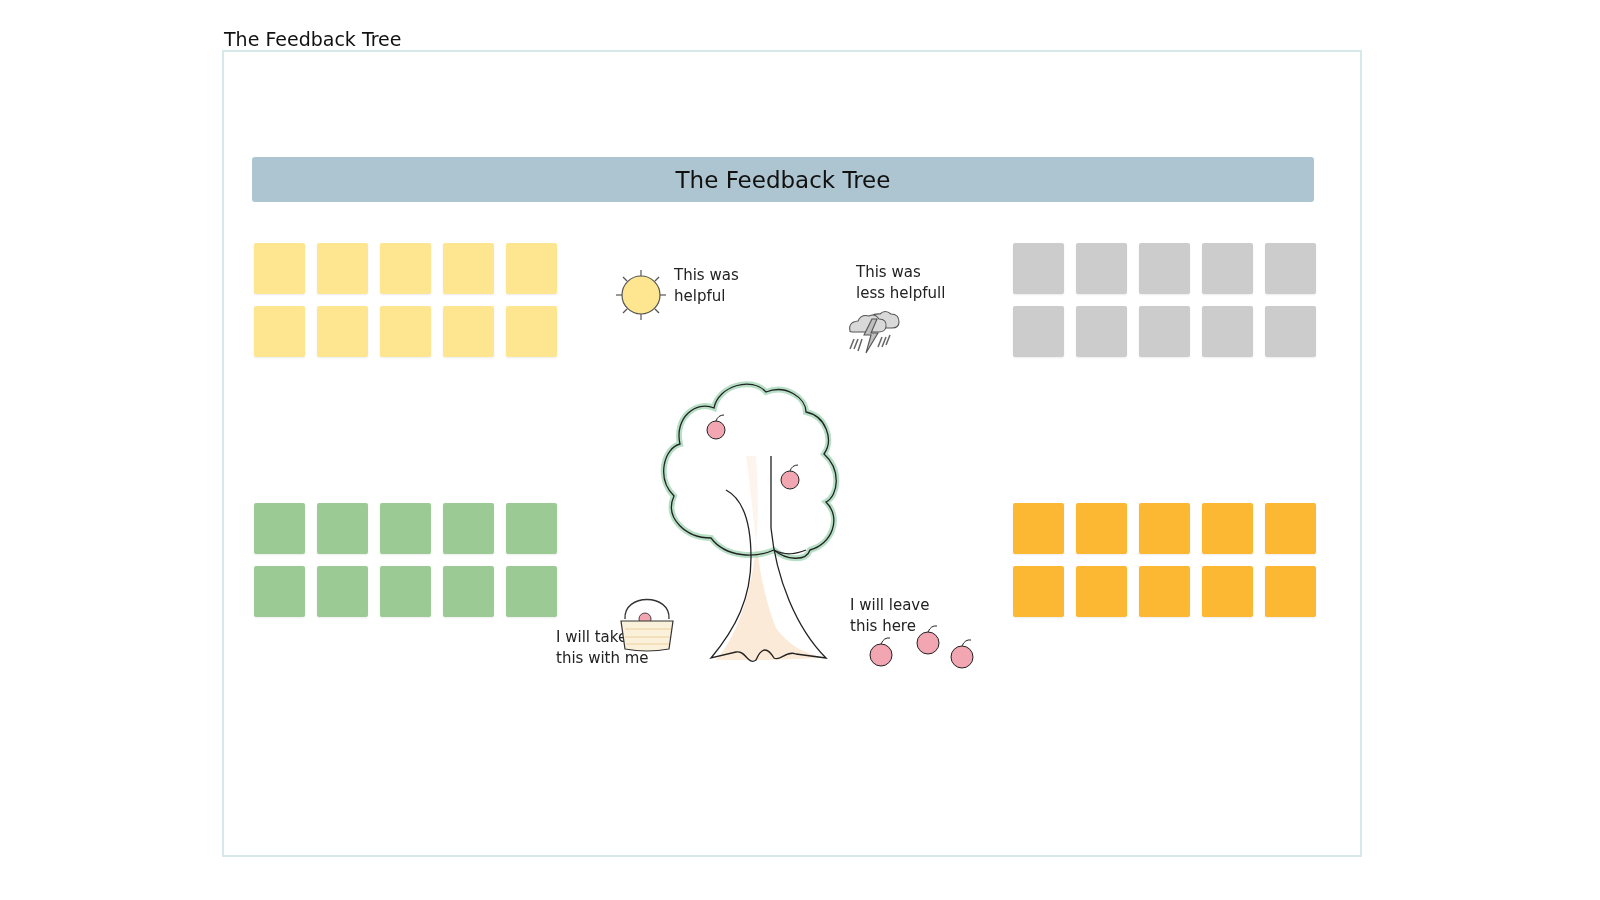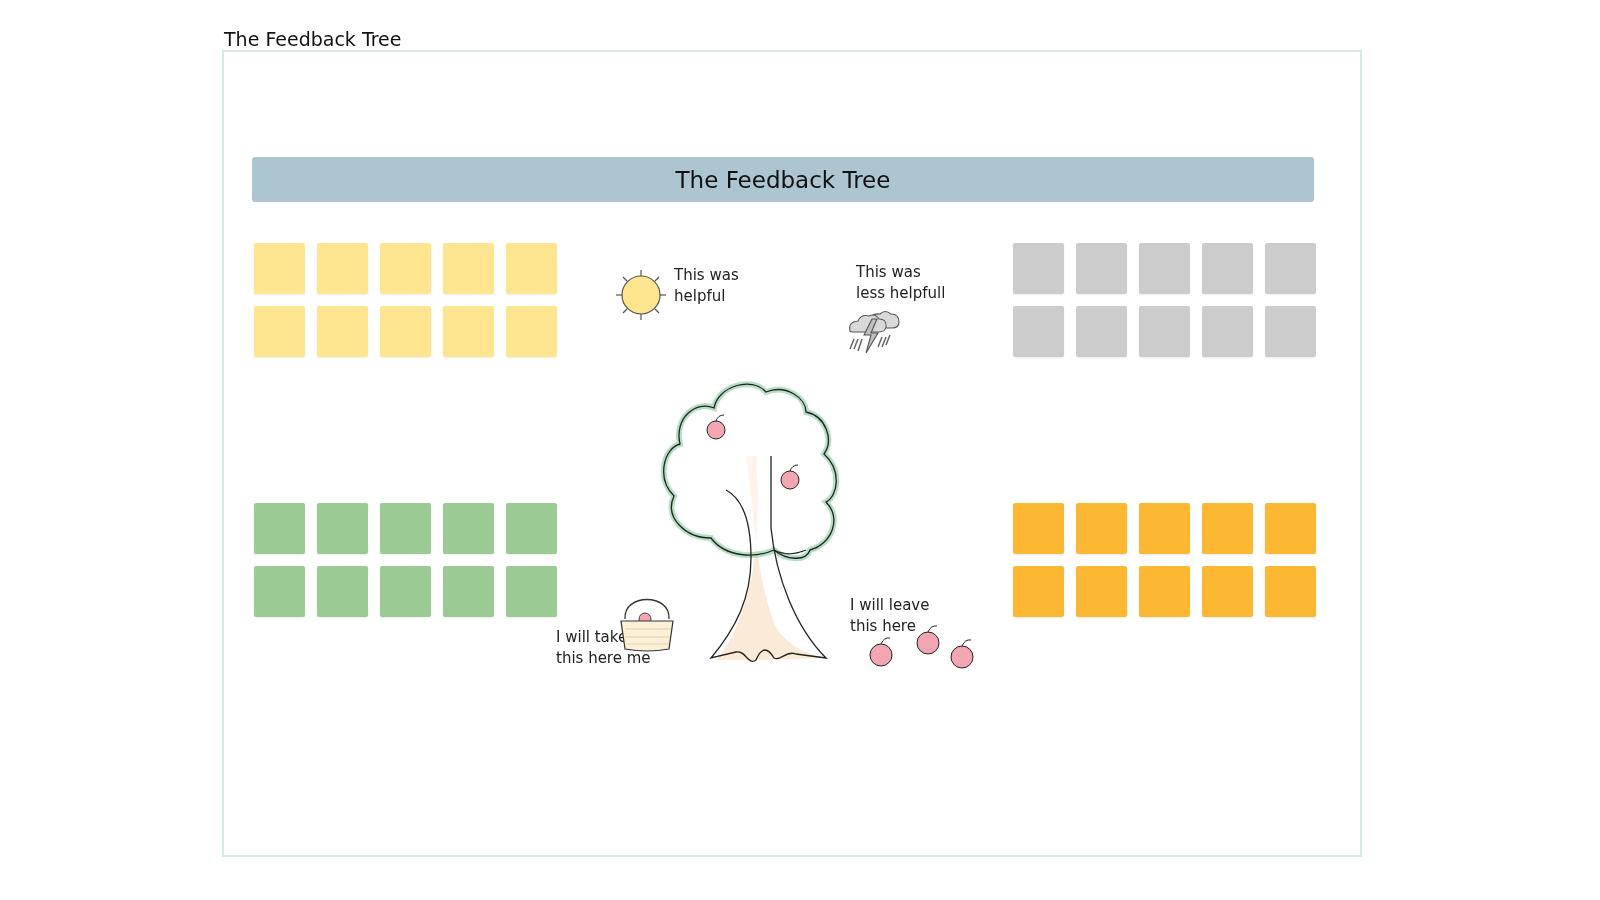--- a/index.html
+++ b/index.html
@@ -69,21 +69,21 @@
     <div class="note" style="background: rgb(253, 184, 51);"></div>
     <div class="note" style="background: rgb(253, 184, 51);"></div>
     <div class="note" style="background: rgb(253, 184, 51);"></div>
   </div>
 
 <div class="label" style="left:674px; top:265px;">This was
 helpful</div>
 <div class="label" style="left:856px; top:262px;">This was
 less helpfull</div>
 <div class="label" style="left:556px; top:627px;">I will take
-this here me</div>
+this with me</div>
 <div class="label" style="left:850px; top:595px;">I will leave
 this here</div>
 
 <svg style="left:614px; top:268px;" width="54" height="54" viewBox="0 0 54 54">
   <g stroke="#555" stroke-width="1.2" fill="#fde68f">
     <line x1="27" y1="2" x2="27" y2="8"></line>
       <line x1="27" y1="46" x2="27" y2="52"></line>
     <line x1="2" y1="27" x2="8" y2="27"></line>
       <line x1="46" y1="27" x2="52" y2="27"></line>
     <line x1="9" y1="9" x2="13" y2="13"></line>

